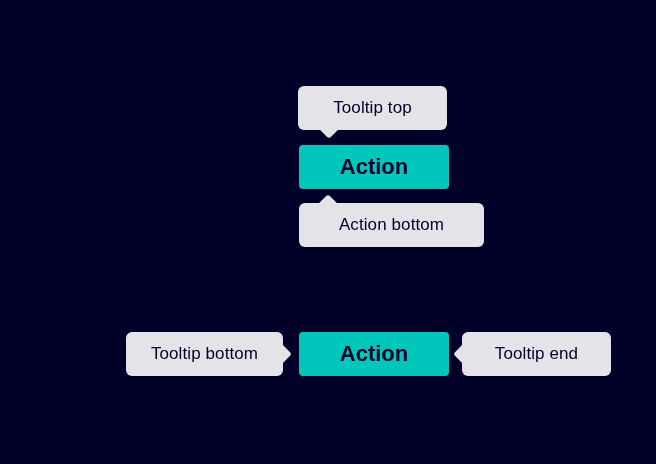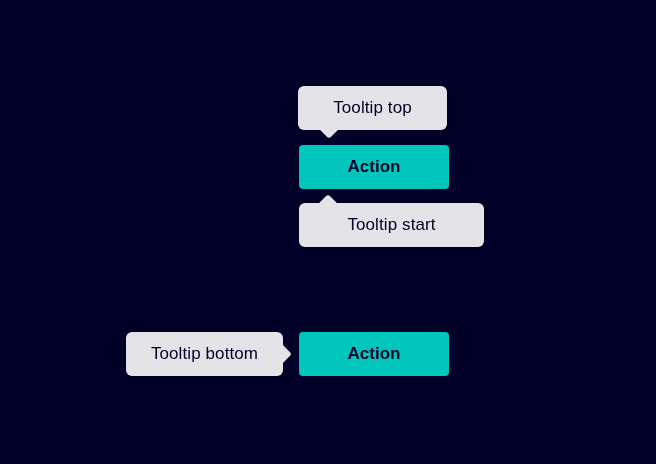--- a/index.html
+++ b/index.html
@@ -50,21 +50,21 @@
     display: flex;
     align-items: center;
     justify-content: center;
     width: 150px;
     height: 44px;
     background: var(--action-bg);
     color: var(--action-text);
     border: none;
     border-radius: 4px;
     font-family: "Liberation Sans", "DejaVu Sans", sans-serif;
-    font-size: 17px;
+    font-size: 22px;
     font-weight: bold;
     cursor: pointer;
   }
   
   #tooltip-top    { left: 257px; top: 86px;  width: 149px; }
   #action-top     { left: 258px; top: 145px; }
   #tooltip-bottom { left: 258px; top: 203px; width: 185px; }
   
   #tooltip-start  { left: 85px;  top: 332px; width: 157px; }
   #action-bottom  { left: 258px; top: 332px; }
@@ -78,27 +78,31 @@
   <div class="tooltip" id="tooltip-top">
     <span class="label">Tooltip top</span>
     <span class="arrow arrow-down"></span>
   </div>
 
   <button class="action-btn" id="action-top">
     <span>Action</span>
   </button>
 
   <div class="tooltip" id="tooltip-bottom">
-    <span class="label">Tooltip start</span>
+    <span class="label">Action bottom</span>
     <span class="arrow arrow-up"></span>
   </div>
 
   <div class="tooltip" id="tooltip-start">
     <span class="label">Tooltip bottom</span>
     <span class="arrow arrow-right"></span>
   </div>
 
   <button class="action-btn" id="action-bottom">
     <span>Action</span>
   </button>
 
+  <div class="tooltip" id="tooltip-end">
+    <span class="label">Tooltip end</span>
+    <span class="arrow arrow-left"></span>
+  </div>
 
 </div>
 
 </body></html>

